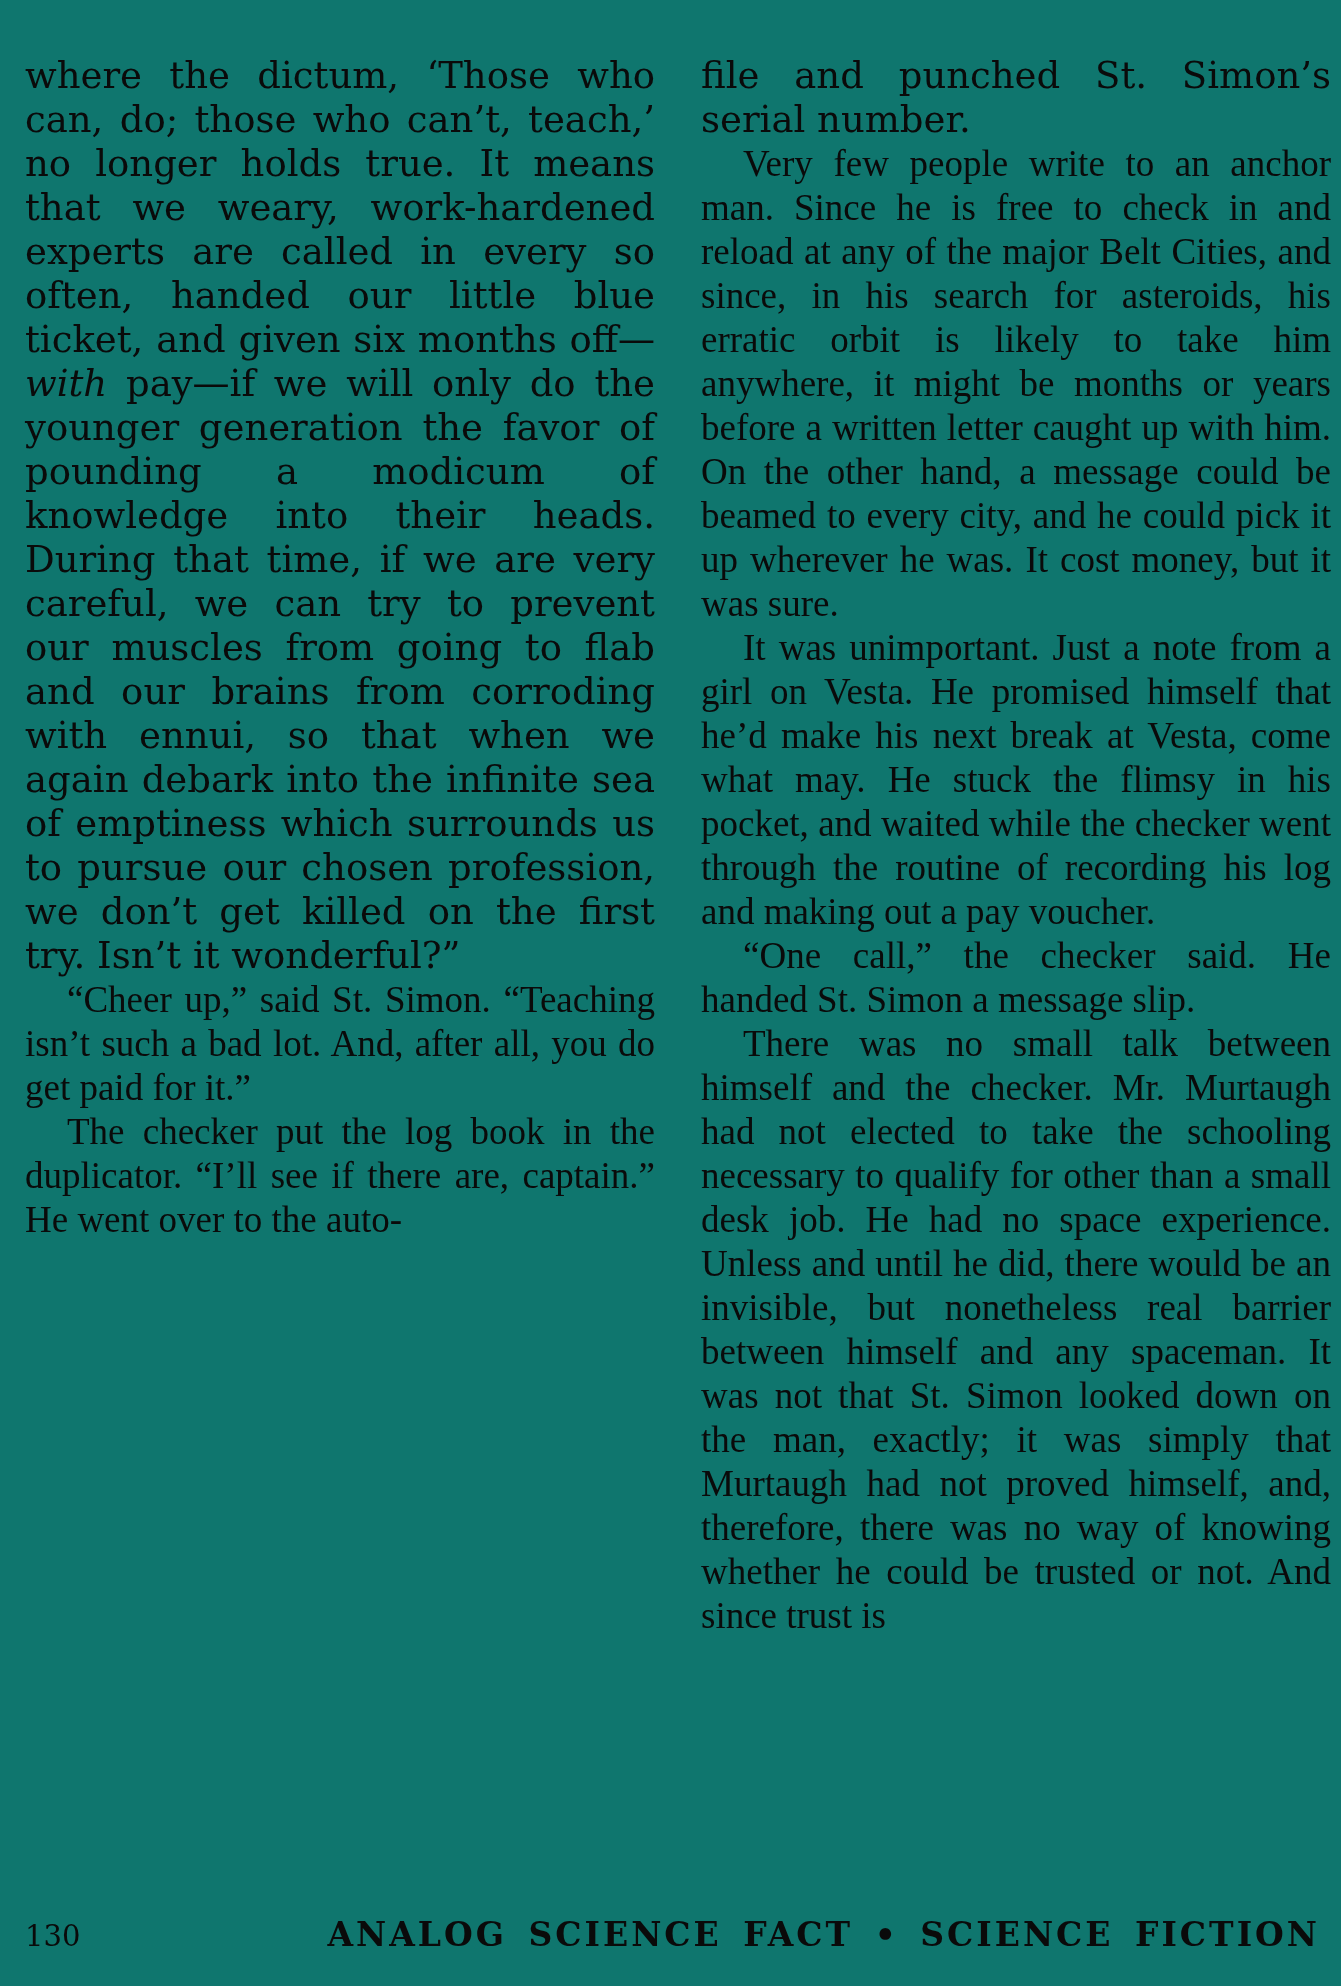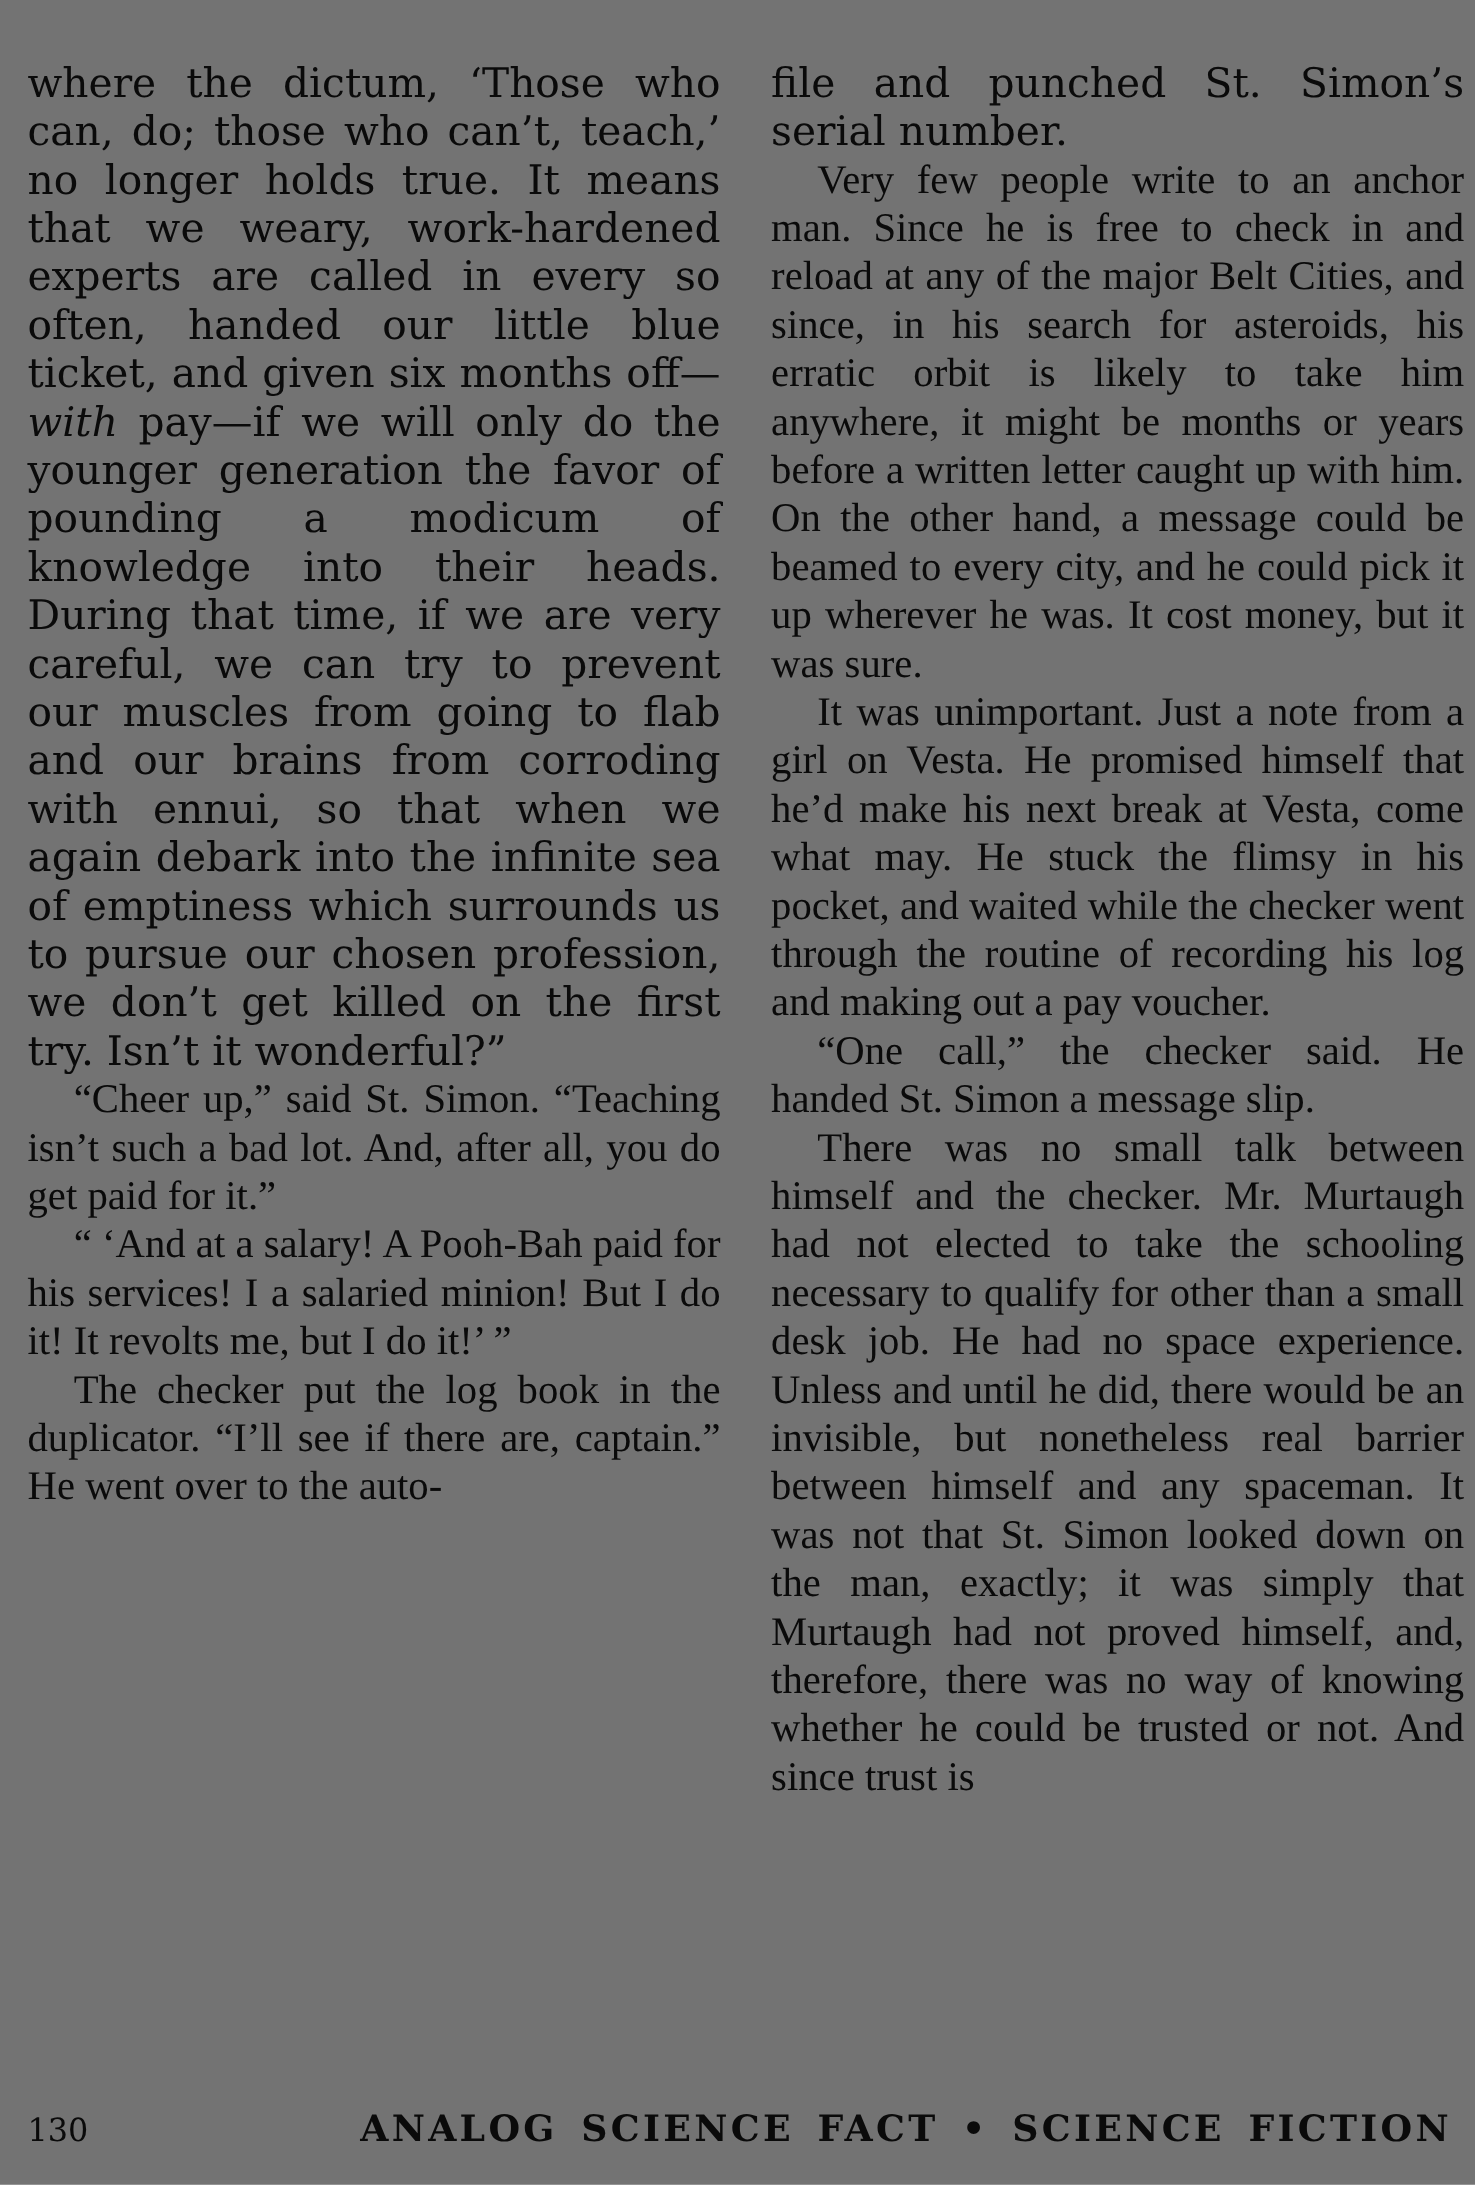--- a/index.html
+++ b/index.html
@@ -5,21 +5,21 @@
   html, body { margin: 0; padding: 0; }
   body {
     width: 1341px; height: 1986px;
     background: #ffffff;
     color: #0a0a0a;
     font-family: "DejaVu Serif", "Liberation Serif", serif;
   }
   .page {
     position: relative;
     width: 1341px; height: 1986px;
-    background: #737373;
+    background: #0f766e;
     overflow: hidden;
   }
   .columns {
     position: absolute;
     top: 54px; left: 25px;
     display: flex;
     gap: 46px;
   }
   .column {
     width: 630px;
@@ -50,21 +50,20 @@
   }
 </style>
 </head>
 <body>
 
 <div class="page">
   <div class="columns">
     <div class="column">
         <p class="para"><span>where the dictum, ‘Those who can, do; those who can’t, teach,’ no longer holds true. It means that we weary, work-hardened experts are called in every so often, handed our little blue ticket, and given six months off—</span><em>with</em><span> pay—if we will only do the younger generation the favor of pounding a modicum of knowledge into their heads. During that time, if we are very careful, we can try to prevent our muscles from going to flab and our brains from corroding with ennui, so that when we again debark into the infinite sea of emptiness which surrounds us to pursue our chosen profession, we don’t get killed on the first try. Isn’t it wonderful?”</span></p>
         <p class="para indent"><span>“Cheer up,” said St. Simon. “Teaching isn’t such a bad lot. And, after all, you do get paid for it.”</span></p>
-        <p class="para indent"><span>“ ‘And at a salary! A Pooh-Bah paid for his services! I a salaried minion! But I do it! It revolts me, but I do it!’ ”</span></p>
         <p class="para indent"><span>The checker put the log book in the duplicator. “I’ll see if there are, captain.” He went over to the auto-</span></p>
       </div>
     <div class="column">
         <p class="para"><span>file and punched St. Simon’s serial number.</span></p>
         <p class="para indent"><span>Very few people write to an anchor man. Since he is free to check in and reload at any of the major Belt Cities, and since, in his search for asteroids, his erratic orbit is likely to take him anywhere, it might be months or years before a written letter caught up with him. On the other hand, a message could be beamed to every city, and he could pick it up wherever he was. It cost money, but it was sure.</span></p>
         <p class="para indent"><span>It was unimportant. Just a note from a girl on Vesta. He promised himself that he’d make his next break at Vesta, come what may. He stuck the flimsy in his pocket, and waited while the checker went through the routine of recording his log and making out a pay voucher.</span></p>
         <p class="para indent"><span>“One call,” the checker said. He handed St. Simon a message slip.</span></p>
         <p class="para indent"><span>There was no small talk between himself and the checker. Mr. Murtaugh had not elected to take the schooling necessary to qualify for other than a small desk job. He had no space experience. Unless and until he did, there would be an invisible, but nonetheless real barrier between himself and any spaceman. It was not that St. Simon looked down on the man, exactly; it was simply that Murtaugh had not proved himself, and, therefore, there was no way of knowing whether he could be trusted or not. And since trust is</span></p>
       </div>
   </div>

